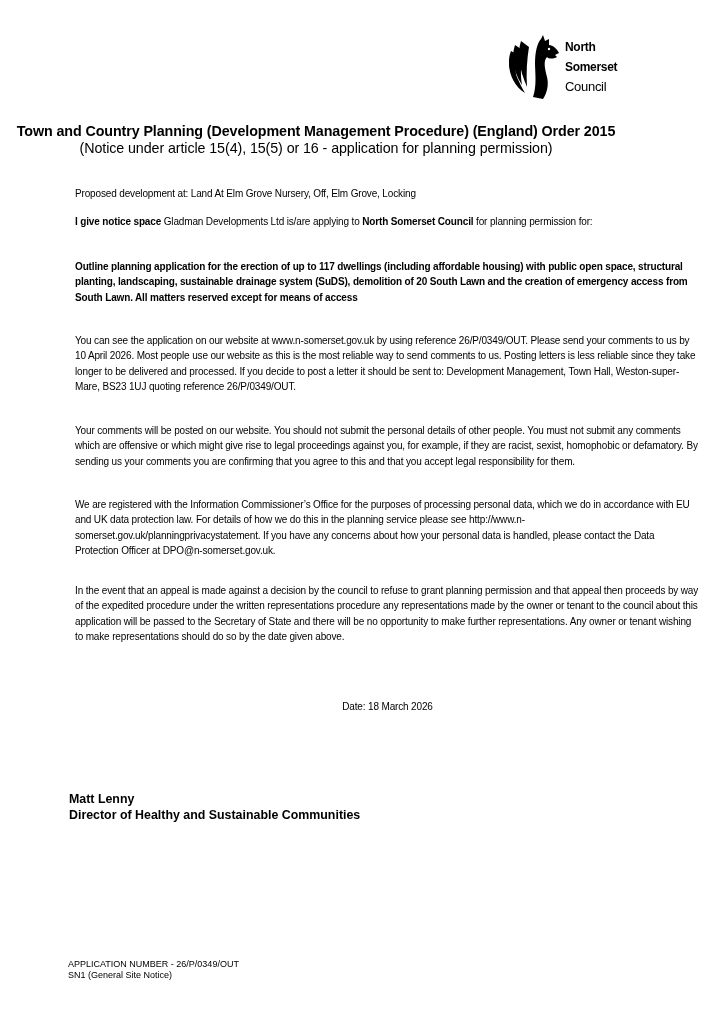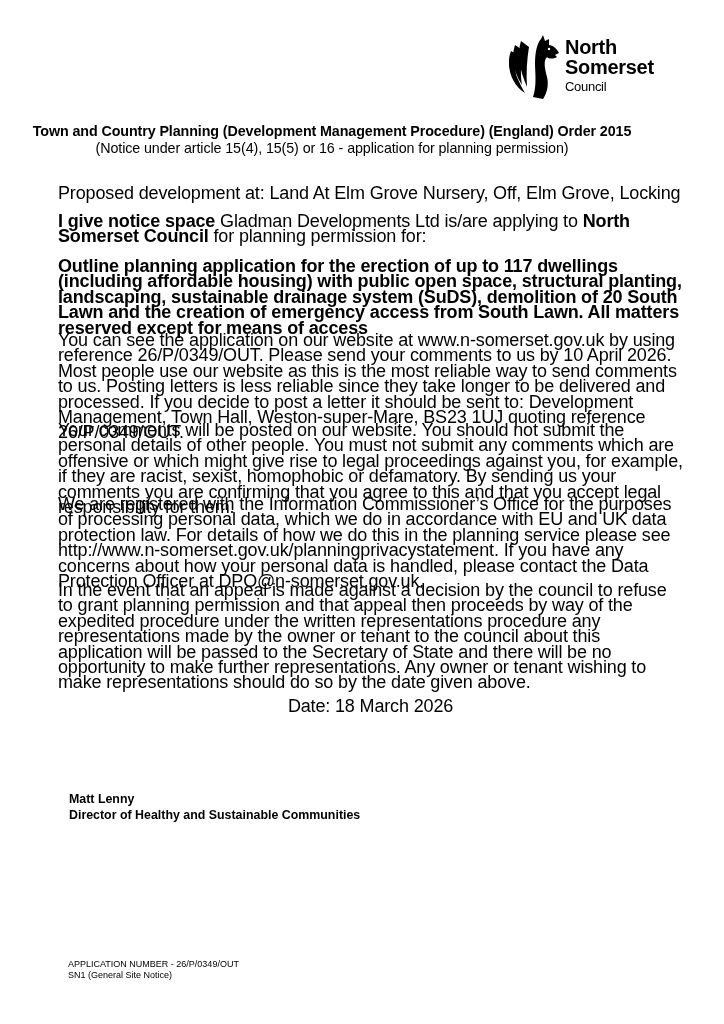--- a/index.html
+++ b/index.html
@@ -7,27 +7,27 @@
     width: 724px; height: 1024px; position: relative; overflow: hidden;
     font-family: "Liberation Sans", sans-serif; color: #000;
   }
   .logo {
     position: absolute; left: 505px; top: 32px; width: 180px; height: 70px;
     display: flex; align-items: center;
   }
   .logo svg { width: 56px; height: 68px; flex: none; }
   .logo-text { margin-left: 4px; line-height: 1; }
   .logo-text .l1, .logo-text .l2 {
-    font-weight: bold; font-size: 20px; letter-spacing: -0.3px; display: block; line-height: 20px;
+    font-weight: bold; font-size: 12px; letter-spacing: -0.3px; display: block; line-height: 20px;
   }
   .logo-text .l3 { font-size: 13px; display: block; line-height: 20px; font-weight: normal; letter-spacing: -0.3px; }
-  .title-block { position: absolute; top: 123px; left: 16px; width: 632px; text-align: center; }
+  .title-block { position: absolute; top: 123px; left: 0; width: 632px; text-align: center; }
   .title { font-weight: bold; font-size: 14.3px; line-height: 17px; letter-spacing: -0.1px; }
   .subtitle { font-size: 14.3px; line-height: 17px; letter-spacing: -0.1px; }
-  .p { position: absolute; left: 58px; width: 625px; font-size: 18px; line-height: 15.4px; letter-spacing: -0.15px; margin: 0; }
+  .p { position: absolute; left: 75px; width: 625px; font-size: 10px; line-height: 15.4px; letter-spacing: -0.15px; margin: 0; }
   .b { font-weight: bold; }
   .sig { position: absolute; left: 69px; top: 743px; font-size: 12.4px; line-height: 16px; font-weight: bold; margin-top: 48px; }
   .footer { position: absolute; left: 68px; top: 959px; font-size: 9px; line-height: 11px; }
 </style>
 </head>
 <body>
 
 <div class="logo">
   <svg viewBox="0 0 56 68">
 

